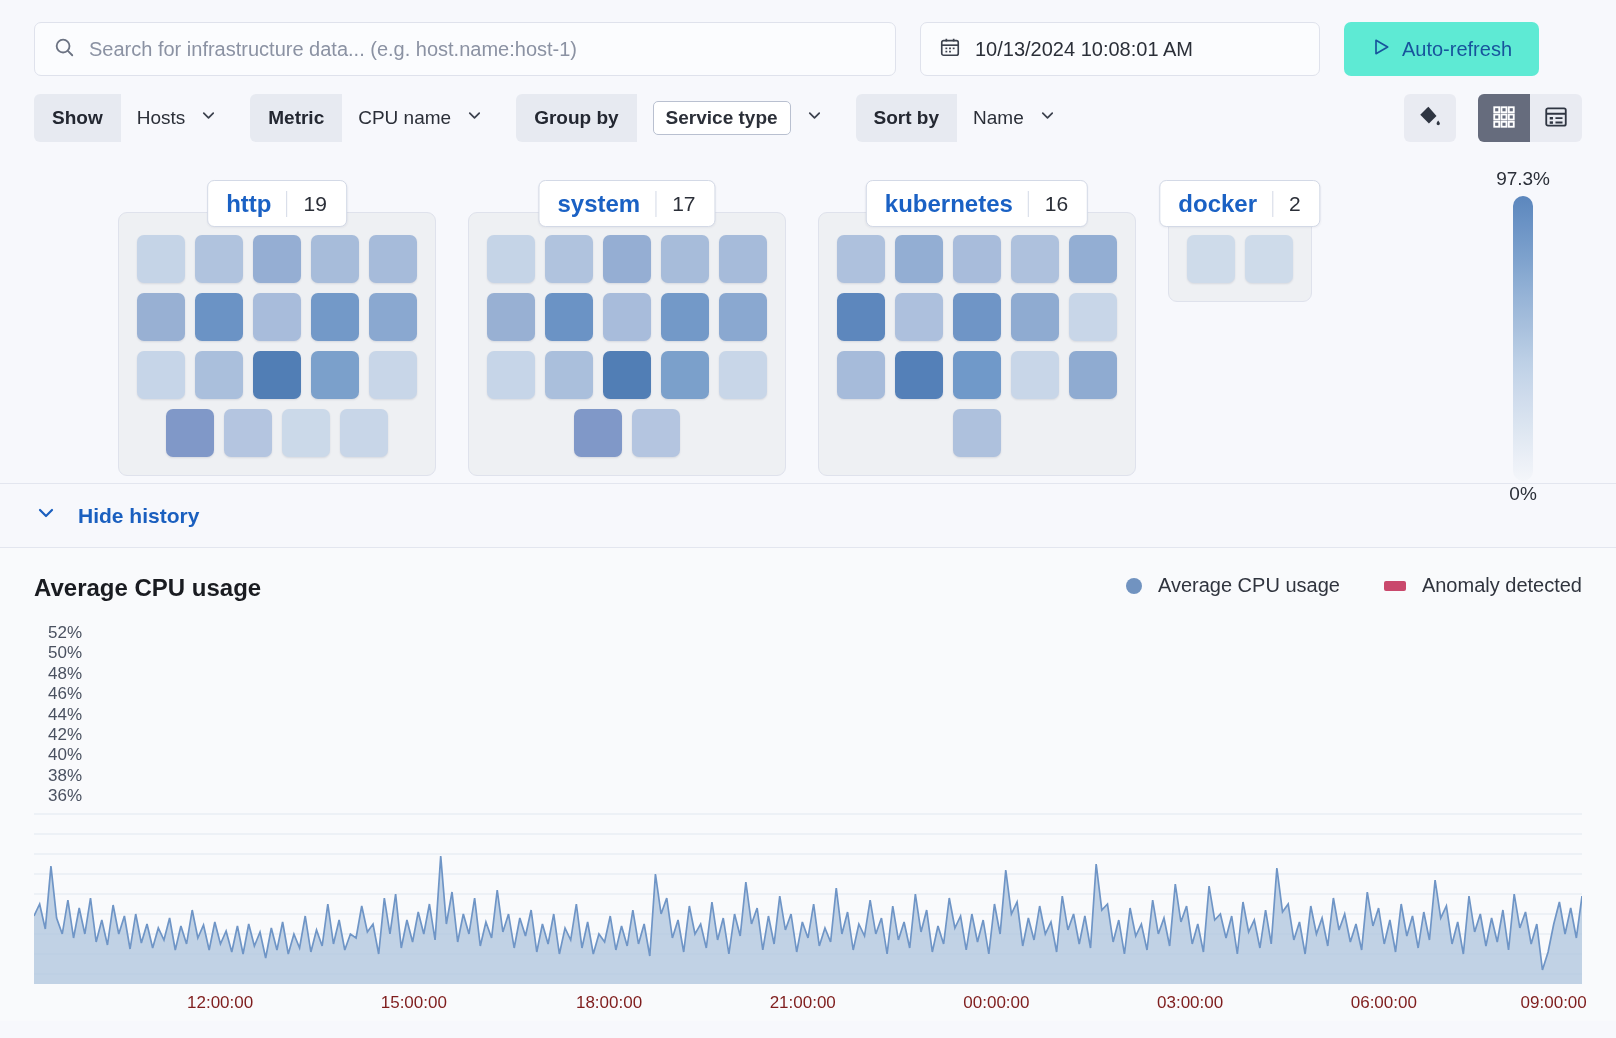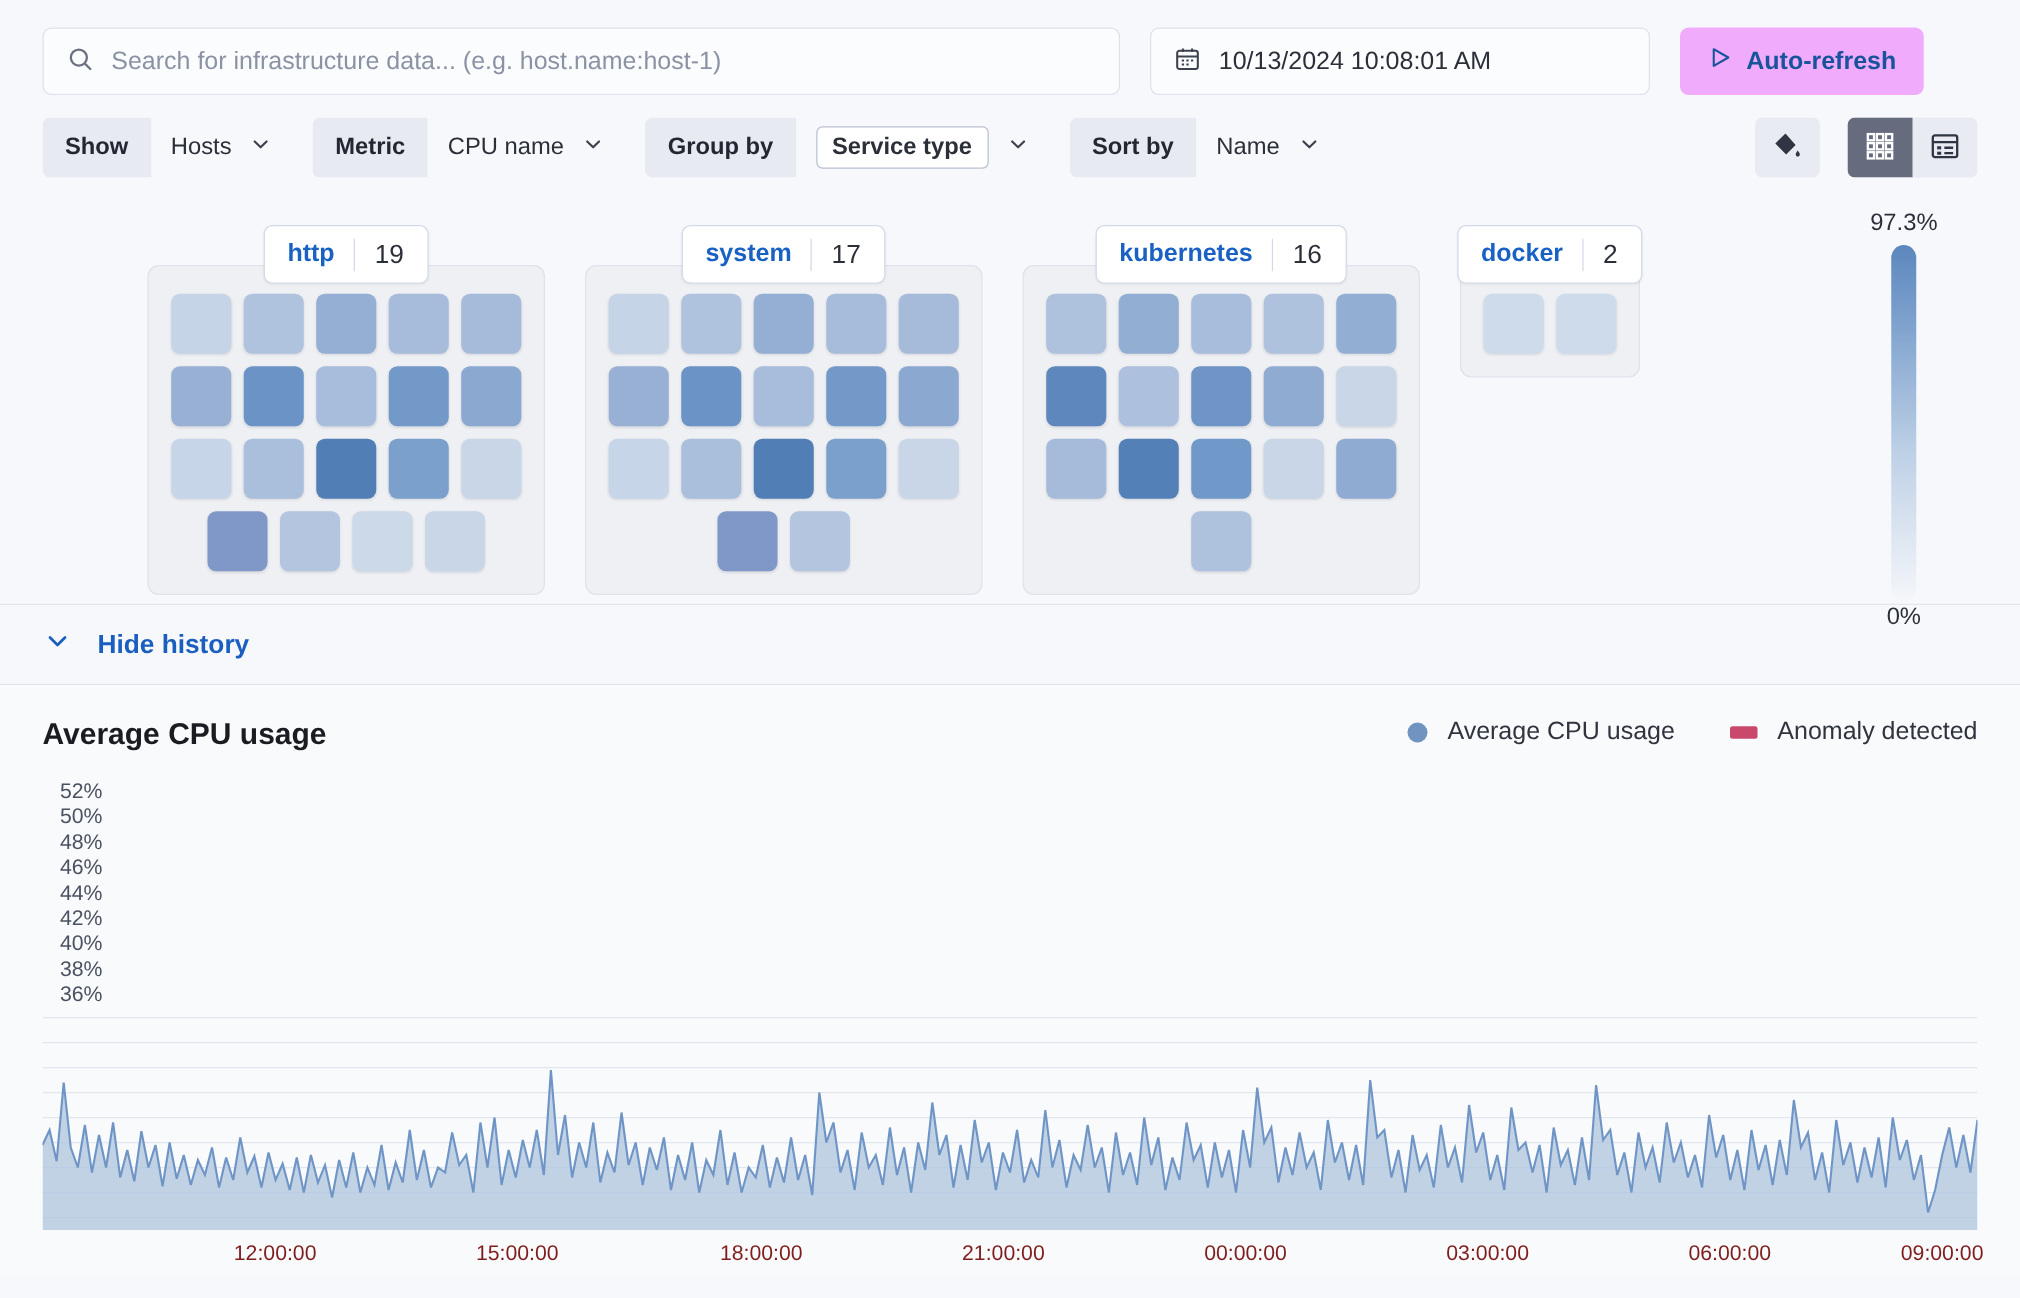--- a/index.html
+++ b/index.html
@@ -58,23 +58,23 @@
   .date-box {
     flex: 0 0 400px; height: 54px;
     background: #fbfcfe; border: 1px solid #dfe2ec; border-radius: 7px;
     display: flex; align-items: center; gap: 14px; padding: 0 18px;
     cursor: pointer;
     text-align: center;
   }
   .date-txt { color: #2b2f38; font-size: 20px; }
   .refresh-btn {
     flex: 0 0 195px; height: 54px;
-    background: #f0abfc; border: none; border-radius: 7px;
+    background: #5eead4; border: none; border-radius: 7px;
     display: flex; align-items: center; justify-content: center; gap: 11px;
-    color: #17549c; font-size: 20px; font-weight: 700; cursor: pointer;
+    color: #17549c; font-size: 20px; font-weight: 400; cursor: pointer;
     font-family: inherit;
   }
 
   
   .controlbar {
     display: flex; align-items: center;
     padding: 18px 34px 0 34px;
     gap: 0;
   }
   .filter-group {
@@ -128,21 +128,21 @@
     background: #eef0f3; border: 1px solid #dfe2ec; border-radius: 9px;
     padding: 22px 18px 18px 18px;
   }
   .group-badge {
     position: absolute; top: -32px; left: 50%; transform: translateX(-50%);
     background: #fff; border: 1px solid #d3d9e6; border-radius: 7px;
     height: 47px; display: flex; align-items: center;
     padding: 0 3px; white-space: nowrap; z-index: 5;
     box-shadow: 0 1px 2px rgba(30,40,70,.05);
   }
-  .gb-name { color: #1a61c4; font-size: 20px; font-weight: 700; padding: 0 15px; }
+  .gb-name { color: #1a61c4; font-size: 24px; font-weight: 700; padding: 0 15px; }
   .gb-div { width: 1px; height: 26px; background: #d3d9e6; }
   .gb-count { color: #2b2f38; font-size: 21px; padding: 0 16px; }
   .cellgrid { display: flex; flex-direction: column; gap: 10px; }
   .cellrow { display: flex; gap: 10px; justify-content: center; }
   .cell {
     width: 48px; height: 48px; border-radius: 7px;
     box-shadow: 0 1px 2px rgba(40,50,80,.12);
     cursor: pointer;
   }
   .legend-scale {

